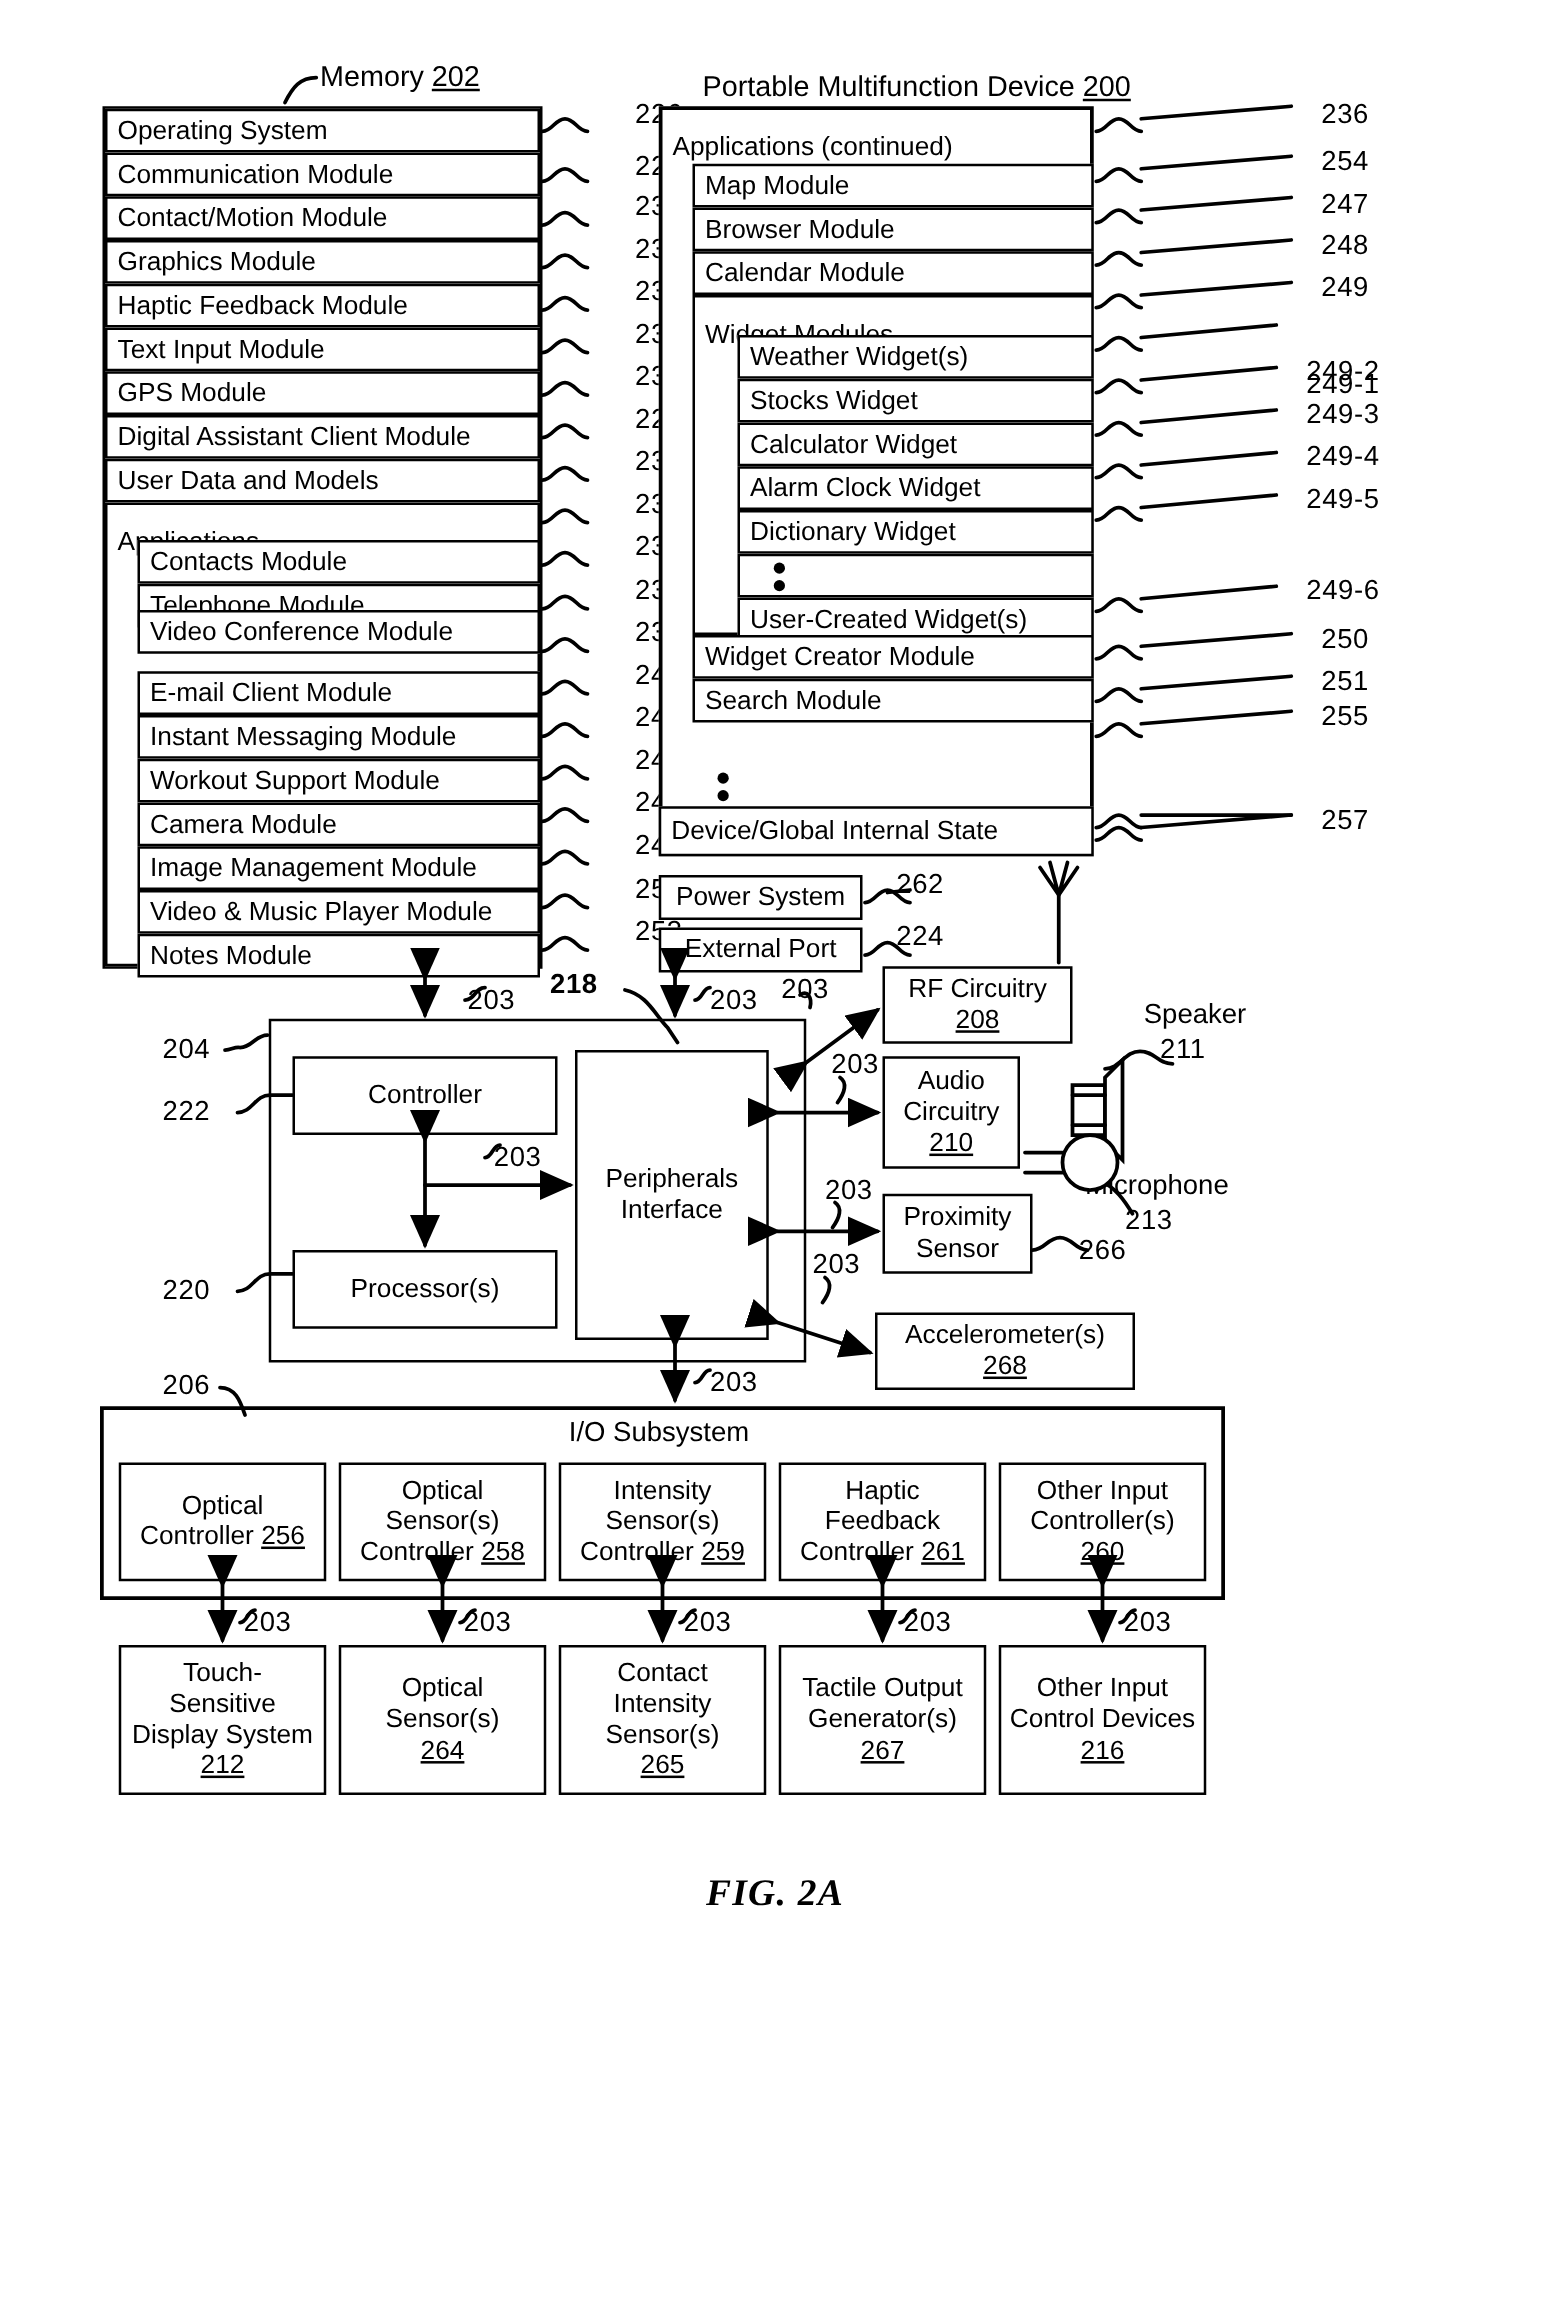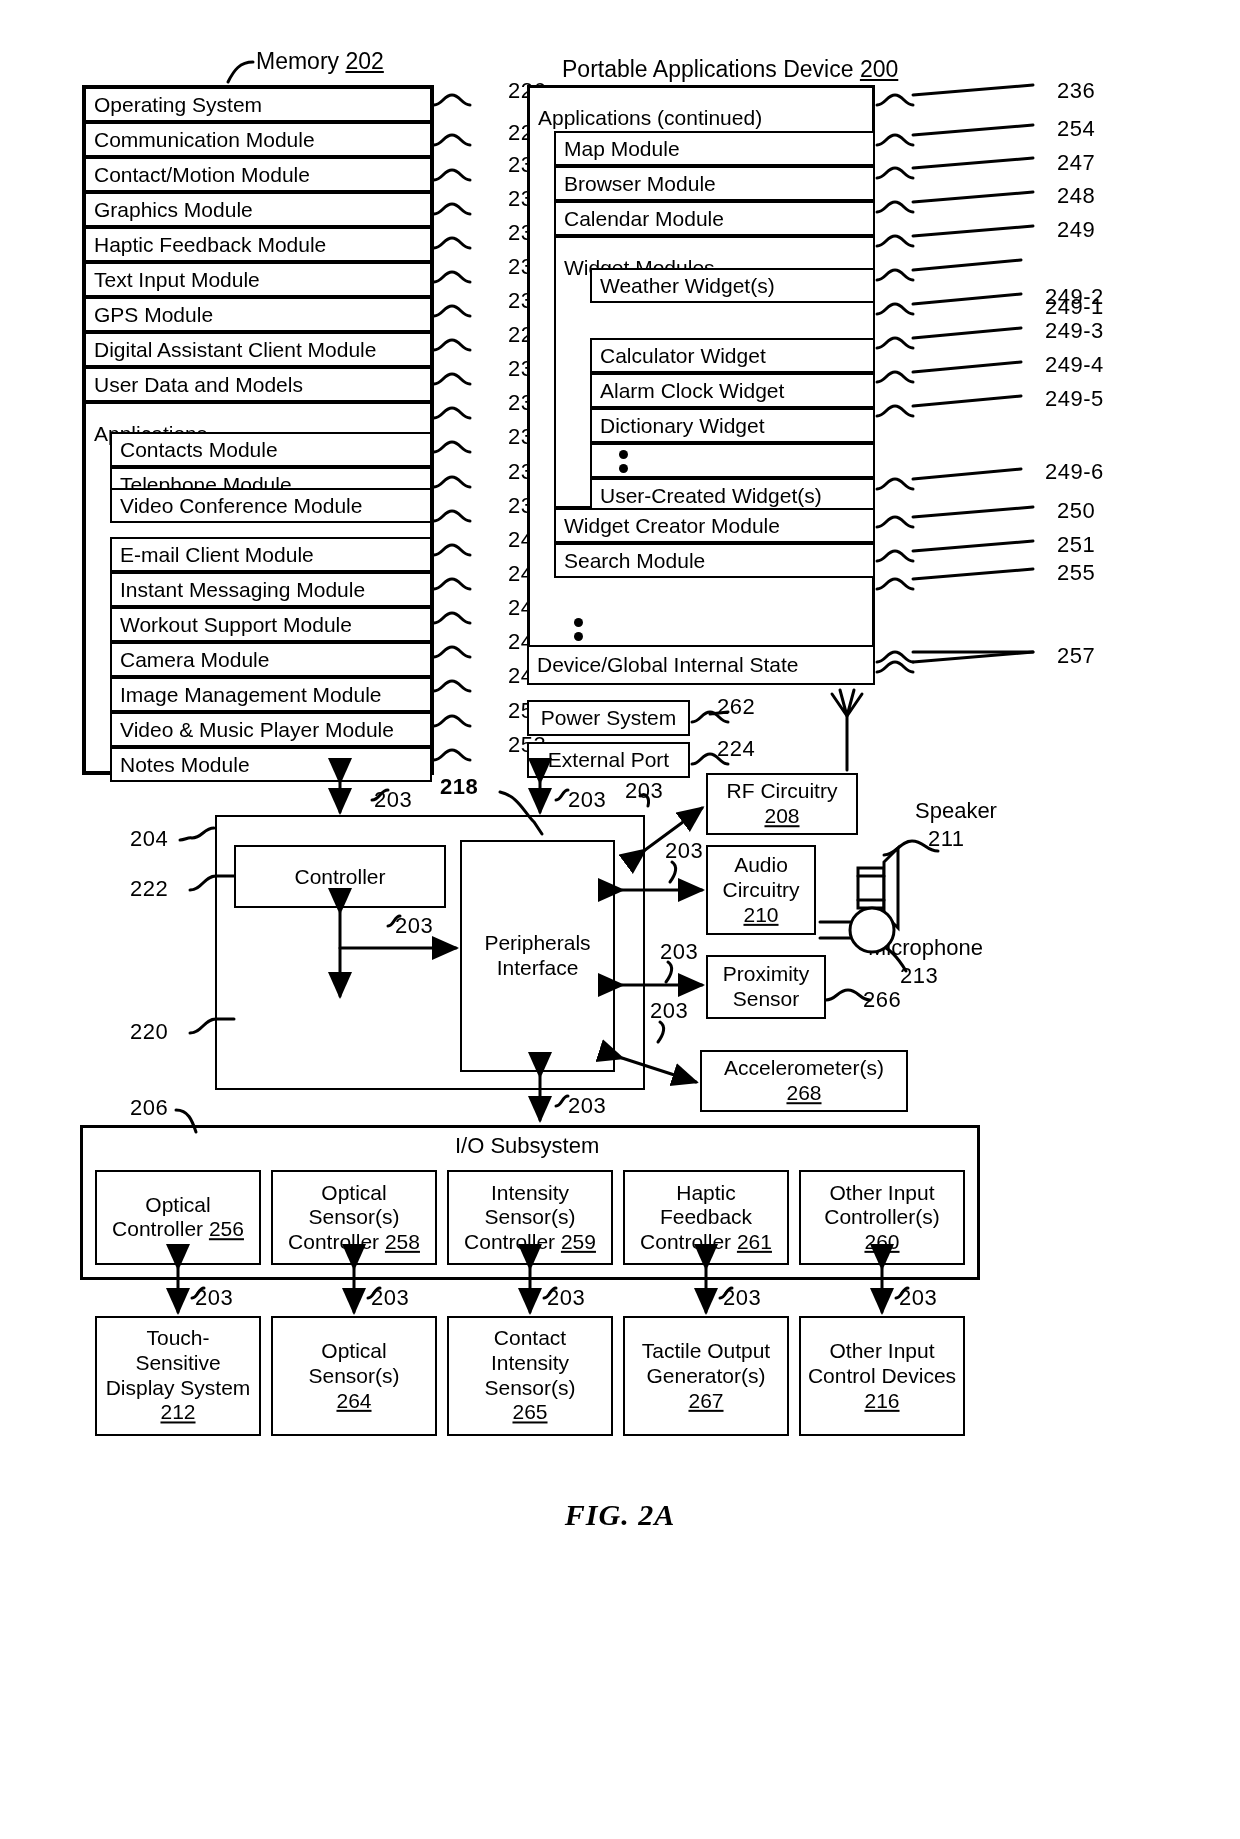--- a/index.html
+++ b/index.html
@@ -47,21 +47,21 @@
 </head>
 <body>
 
 <div class="stage">
 
   <div class="title" style="left:256px; top:48px;">
     <span>Memory</span>
     <span class="u">202</span>
   </div>
   <div class="title" style="left:562px; top:56px;">
-    <span>Portable Applications Device</span>
+    <span>Portable Multifunction Device</span>
     <span class="u">200</span>
   </div>
 
   <div class="box thick" style="left:82px; top:85px; width:352px; height:690px;"></div>
 
   <div class="box" style="left:84px;top:87px;width:348px;height:35px;">
     <span class="rowtext">Operating System</span>
     </div>
   <div class="box" style="left:84px;top:122px;width:348px;height:35px;">
     <span class="rowtext">Communication Module</span>
@@ -156,20 +156,23 @@
     </div>
   <div class="box" style="left:554px;top:201px;width:321px;height:35px;">
     <span class="rowtext">Calendar Module</span>
     </div>
   <div class="box" style="left:554px;top:236px;width:321px;height:272px;">
     <span class="rowtext" style="top:18px;transform:none;">Widget Modules</span>
     </div>
 
   <div class="box" style="left:590px;top:268px;width:285px;height:35px;">
     <span class="rowtext">Weather Widget(s)</span>
+    </div>
+  <div class="box" style="left:590px;top:303px;width:285px;height:35px;">
+    <span class="rowtext">Stocks Widget</span>
     </div>
   <div class="box" style="left:590px;top:338px;width:285px;height:35px;">
     <span class="rowtext">Calculator Widget</span>
     </div>
   <div class="box" style="left:590px;top:373px;width:285px;height:35px;">
     <span class="rowtext">Alarm Clock Widget</span>
     </div>
   <div class="box" style="left:590px;top:408px;width:285px;height:35px;">
     <span class="rowtext">Dictionary Widget</span>
     </div>
@@ -225,20 +228,23 @@
     <span class="ctr">External Port</span>
     </div>
   <div class="refnum" style="left:717px;top:738px;">224</div>
 
   <div class="box" style="left:215px;top:815px;width:430px;height:275px;"></div>
 
   <div class="box" style="left:234px;top:845px;width:212px;height:63px;">
     <span class="ctr">Controller</span>
     </div>
 
+  <div class="box" style="left:234px;top:1000px;width:212px;height:63px;">
+    <span class="ctr">Processor(s)</span>
+    </div>
 
   <div class="box" style="left:460px;top:840px;width:155px;height:232px;">
     <span class="ctr">
       <span>Peripherals</span><br>
       <span>Interface</span>
     </span>
   </div>
 
   <div class="refnum" style="left:130px;top:828px;">204</div>
   <div class="refnum" style="left:130px;top:878px;">222</div>

